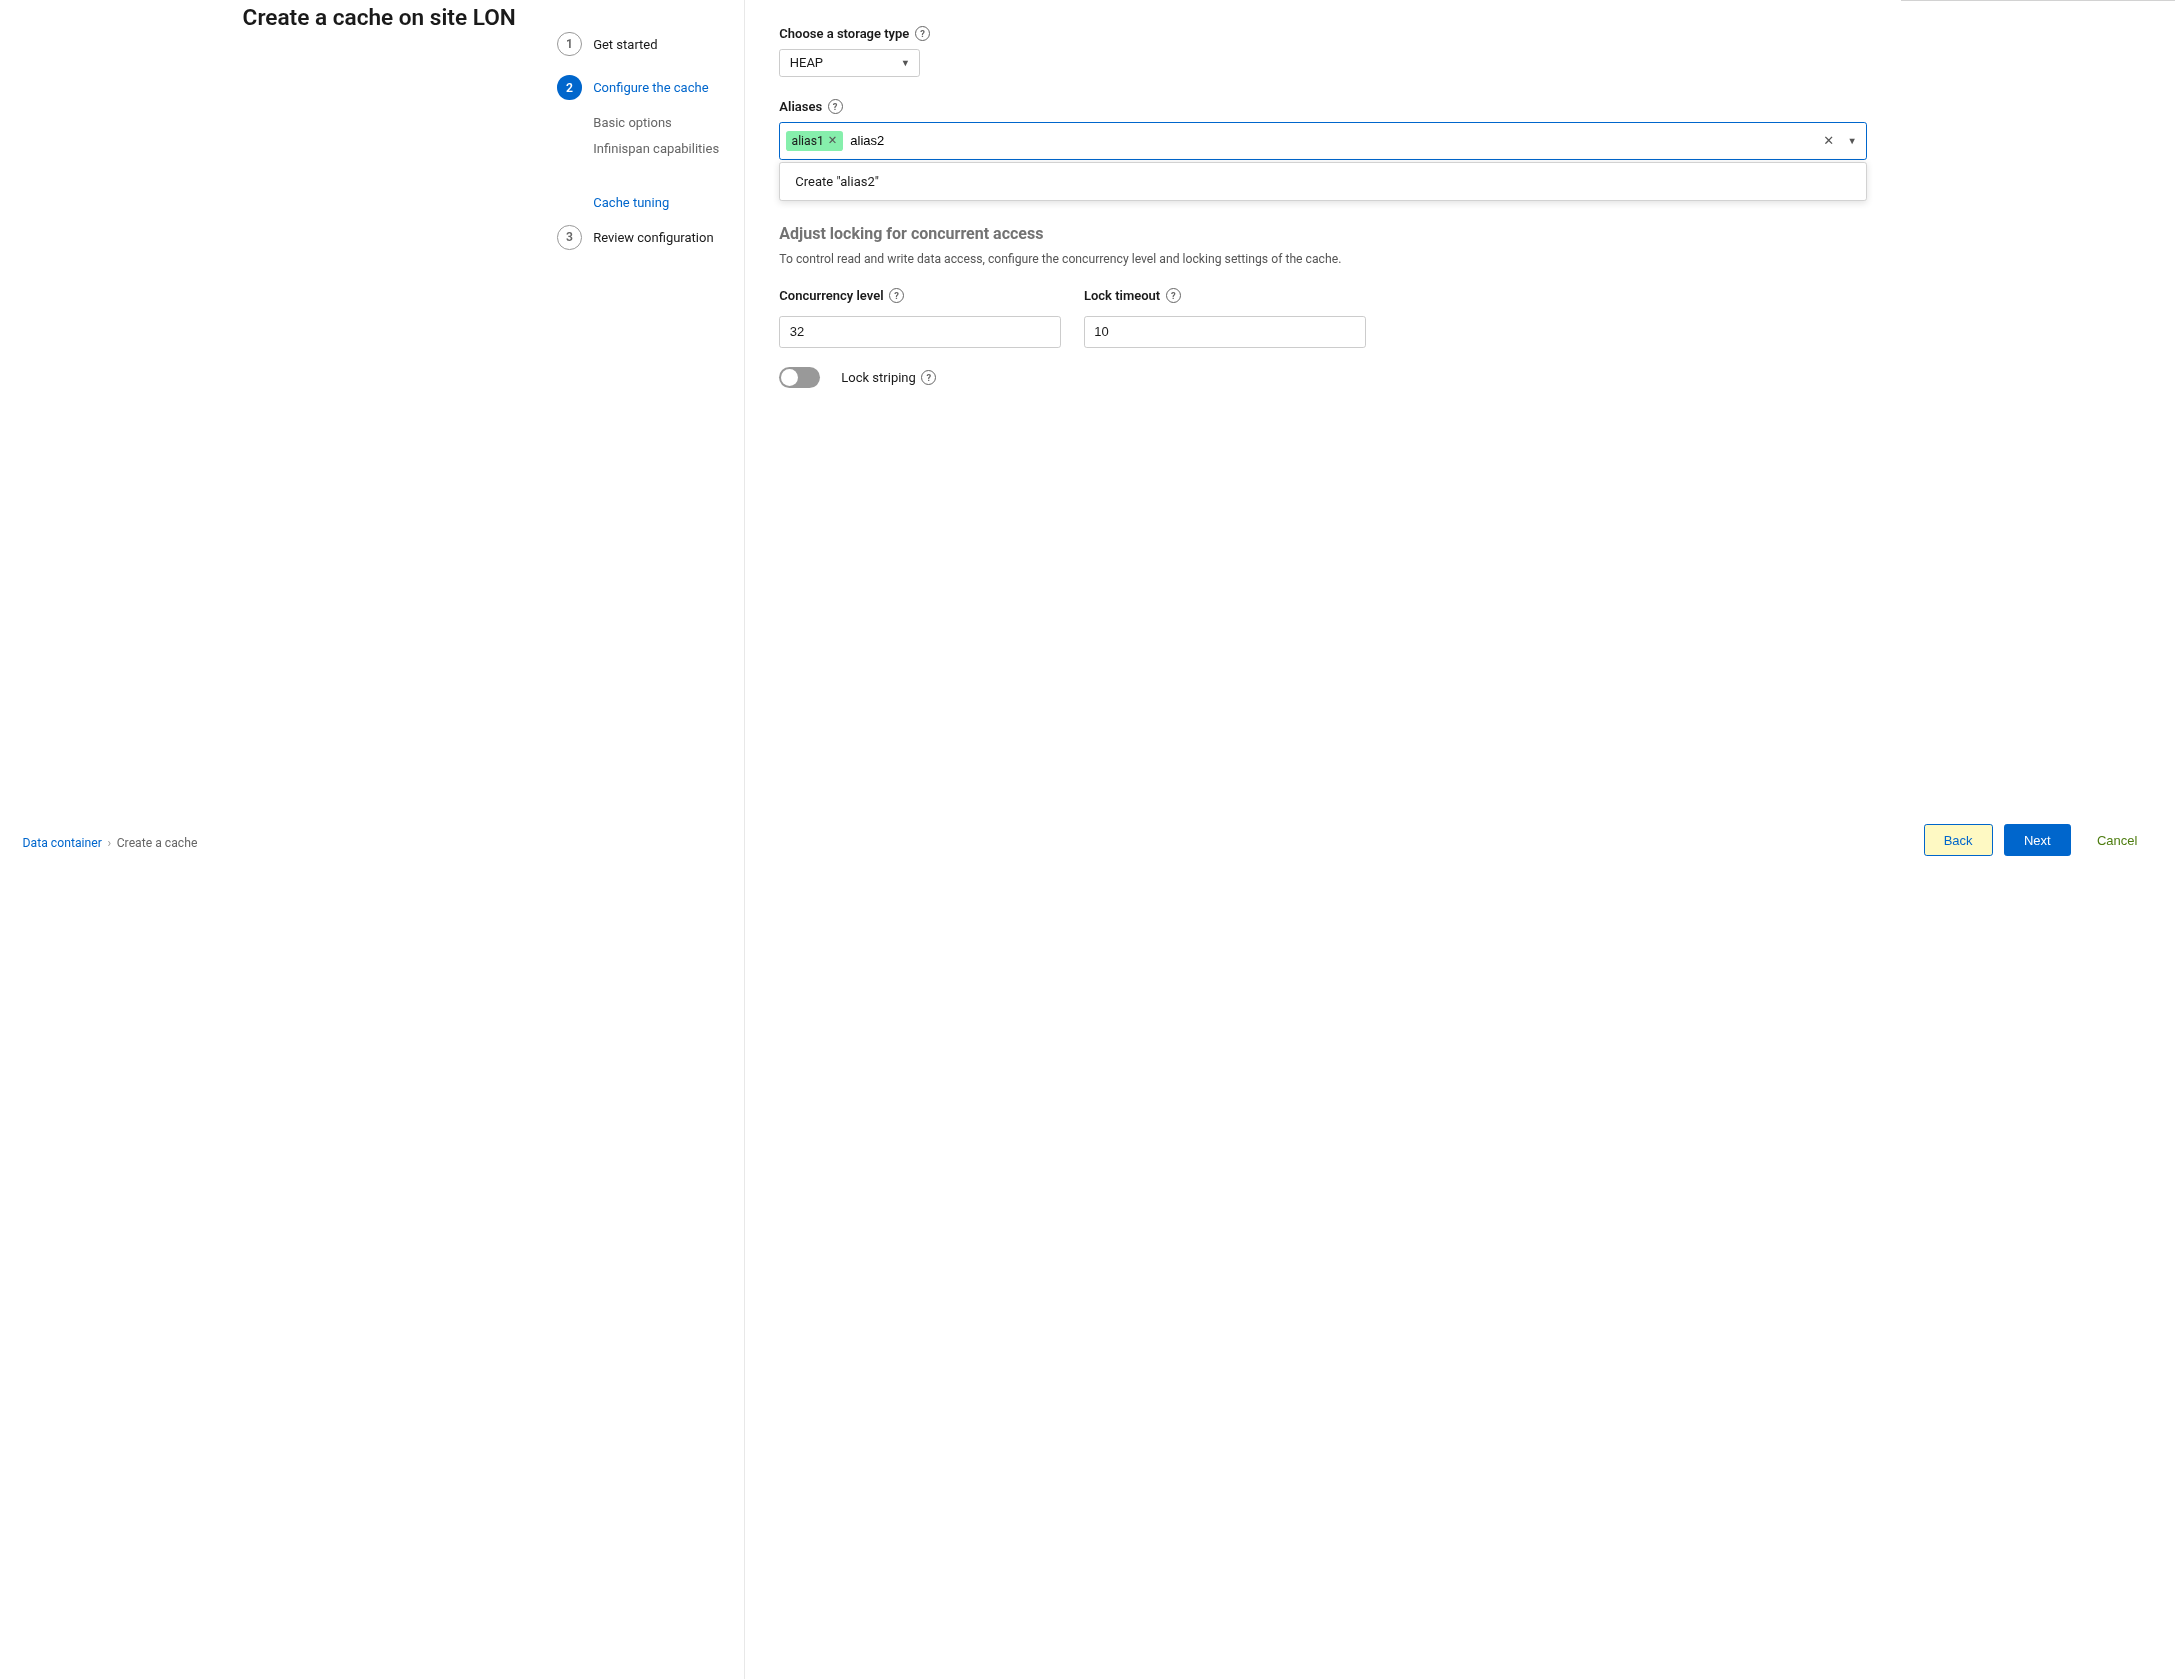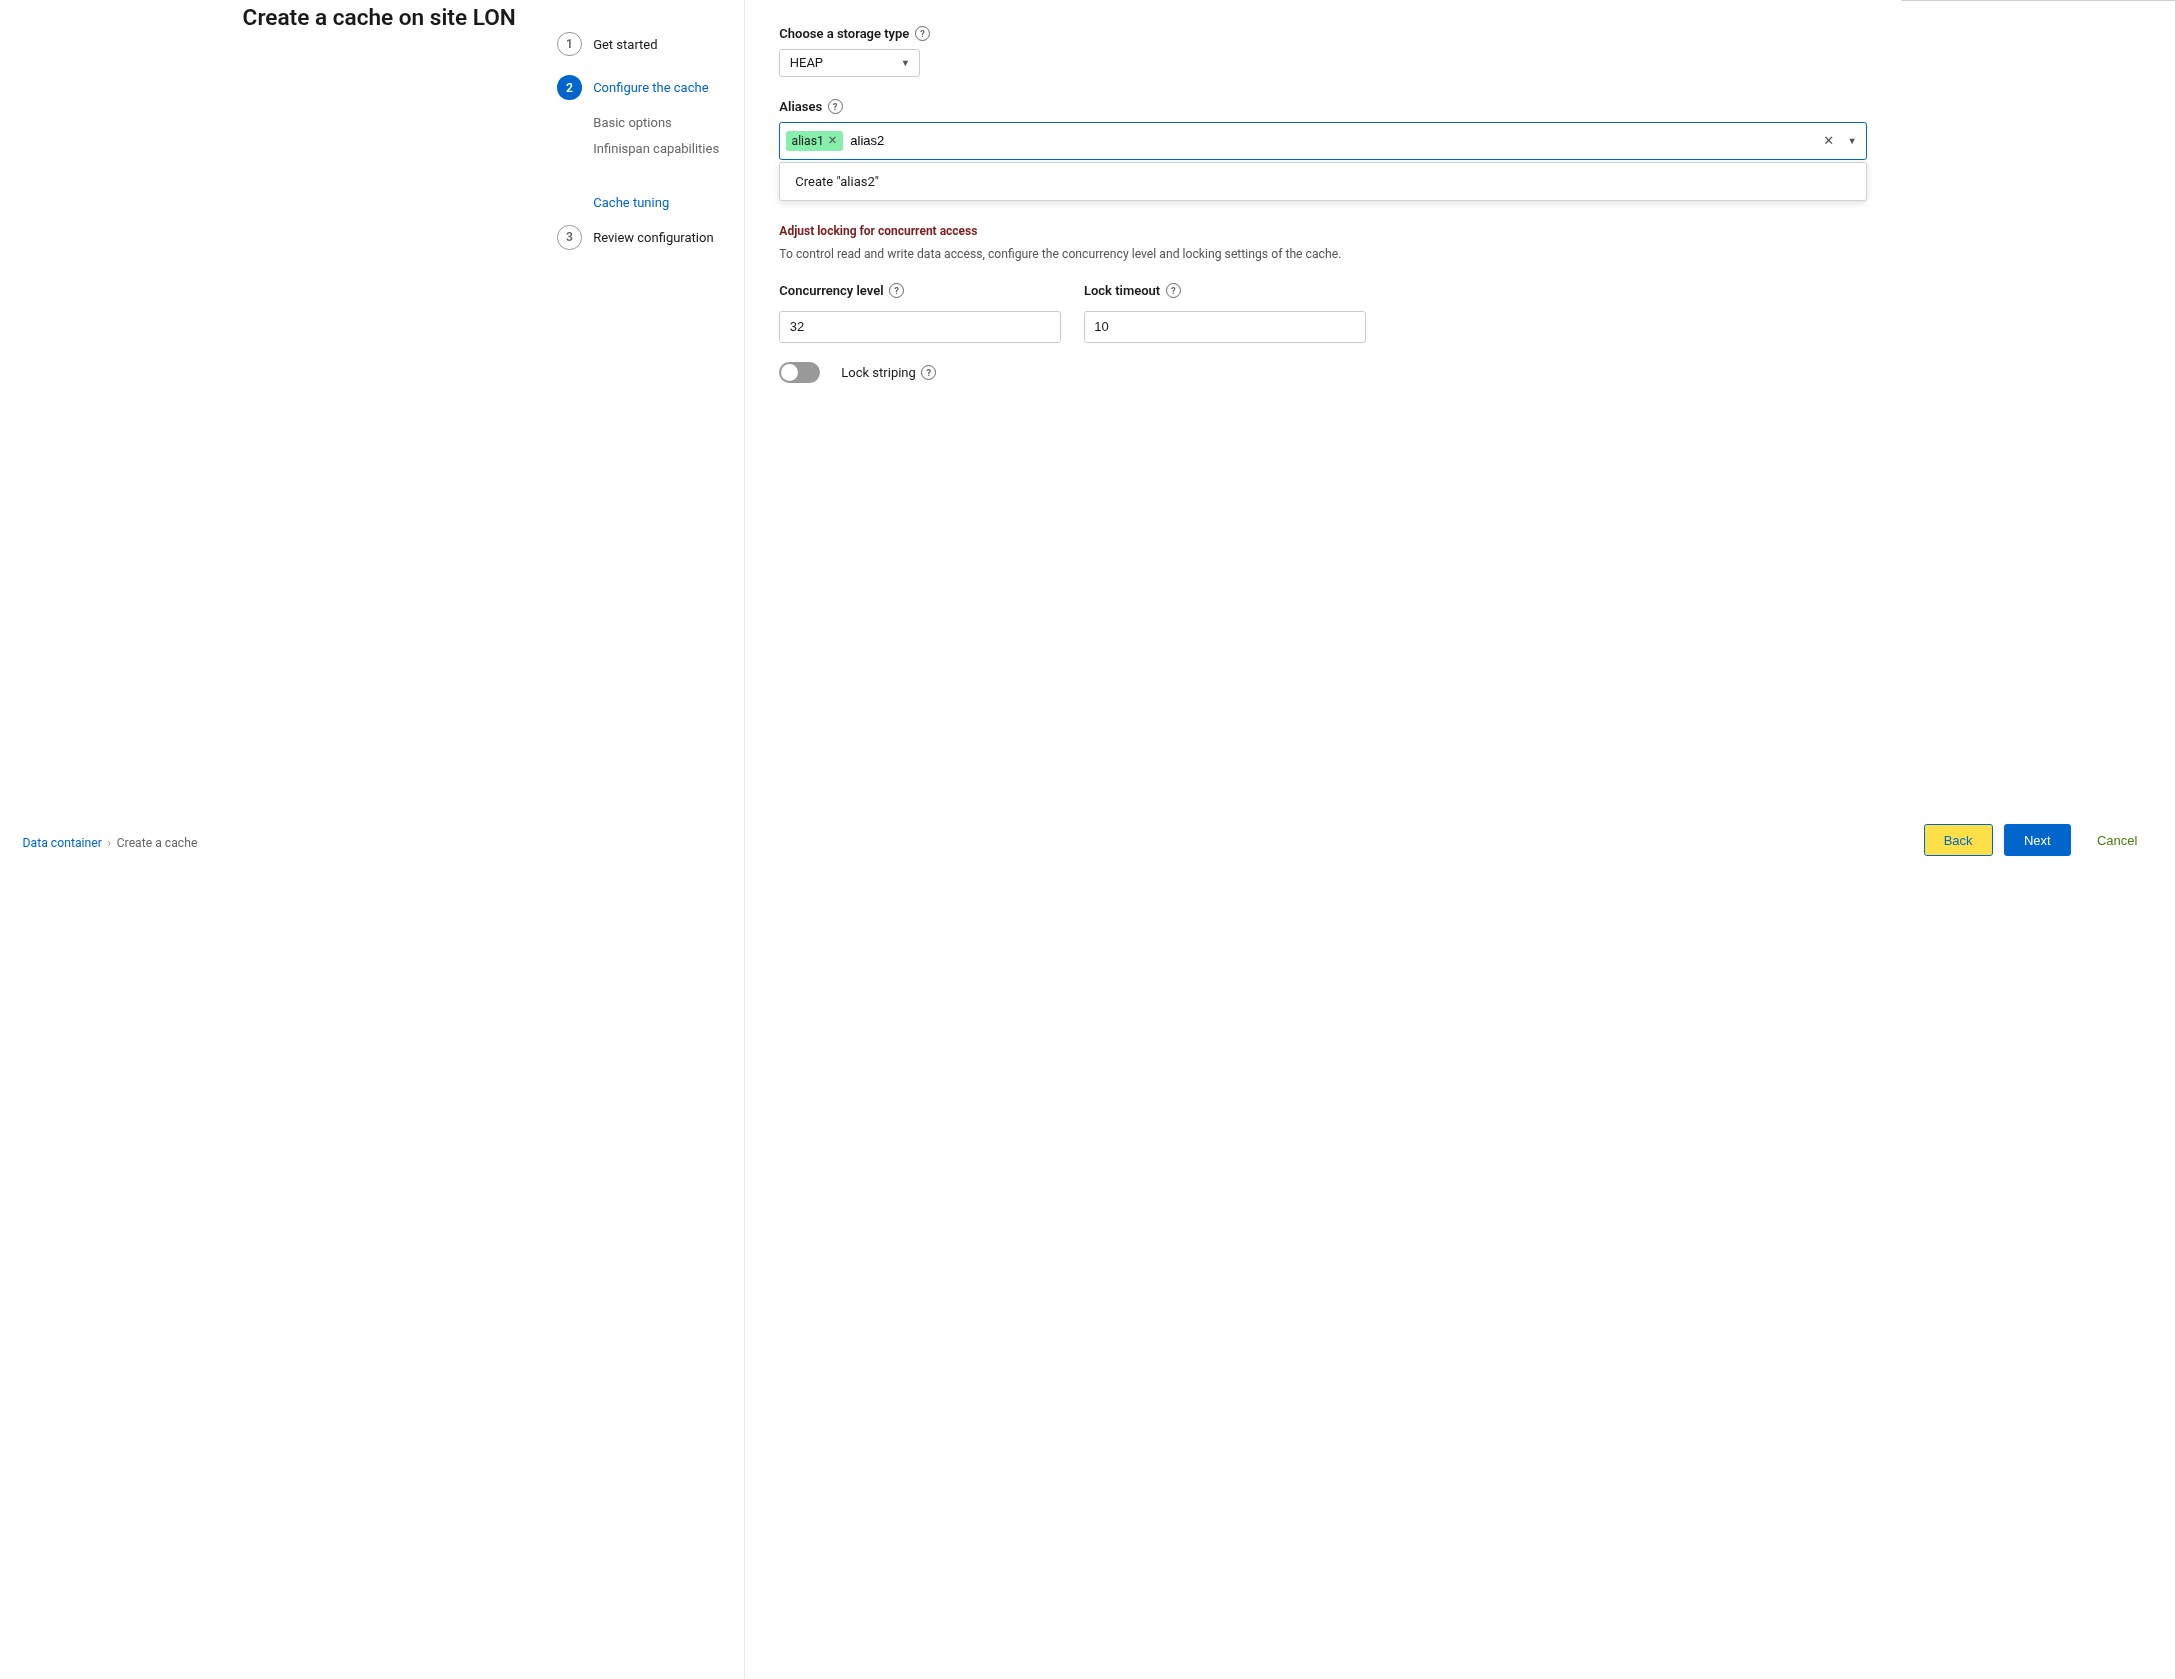--- a/index.html
+++ b/index.html
@@ -261,23 +261,23 @@
       cursor: pointer;
       color: #1a1a1a;
     }
 
     
     .locking-section {
       margin-top: 22.6px;
     }
 
     .section-title {
-      font-size: 12px;
+      font-size: 16px;
       font-weight: 700;
-      color: #7f1d1d;
+      color: #737373;
       margin-bottom: 7.5px;
     }
 
     .section-desc {
       font-size: 12.2px;
       color: #555;
       margin-bottom: 19px;
       line-height: 1.5;
     }
 
@@ -345,21 +345,21 @@
       padding: 19px 22.6px;
       display: flex;
       align-items: center;
       gap: 11.3px;
     }
 
     .btn-back {
       padding: 7.5px 19px;
       border: 0.9px solid #0066cc;
       border-radius: 2.8px;
-      background: #fde047;
+      background: #fef9c3;
       color: #0066cc;
       font-size: 13px;
       cursor: pointer;
     }
 
     .btn-next {
       padding: 7.5px 19px;
       border: 0.9px solid #0066cc;
       border-radius: 2.8px;
       background: #0066cc;

